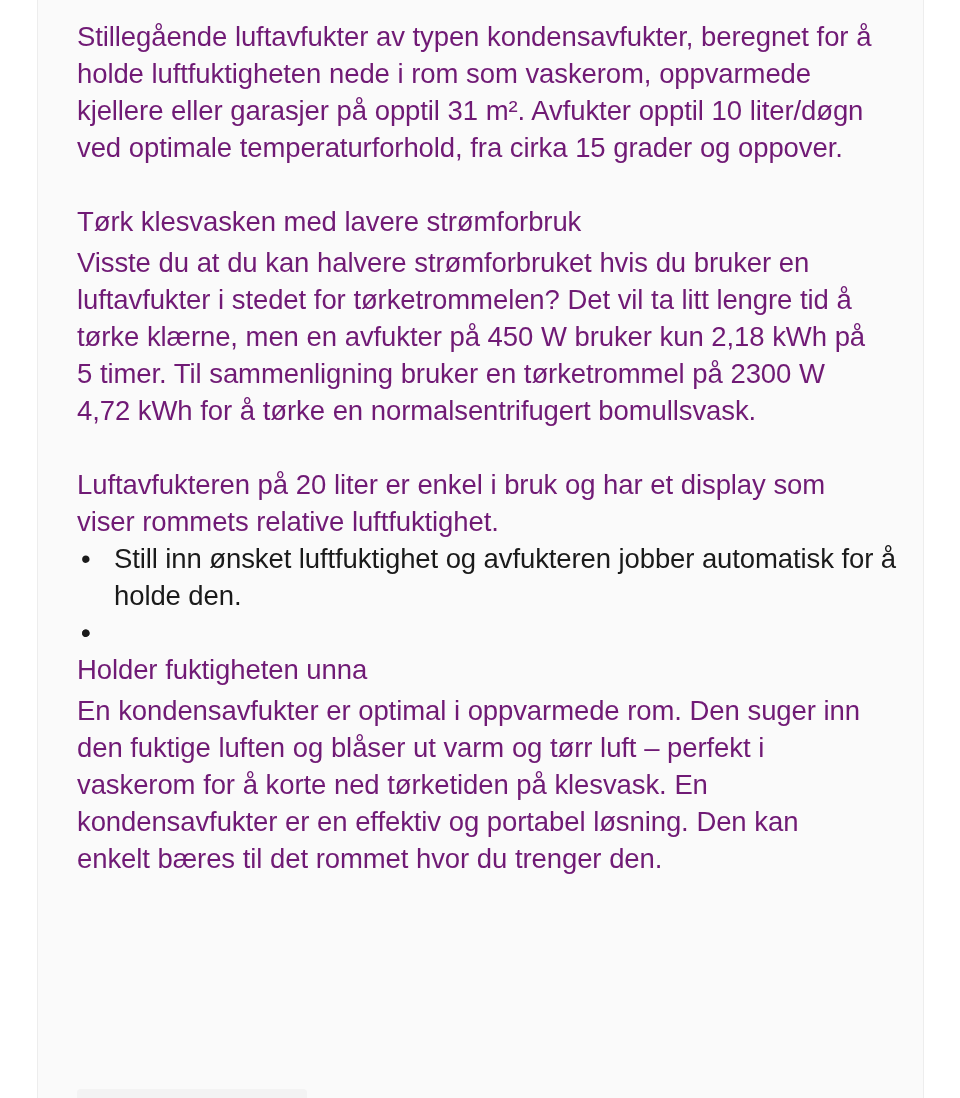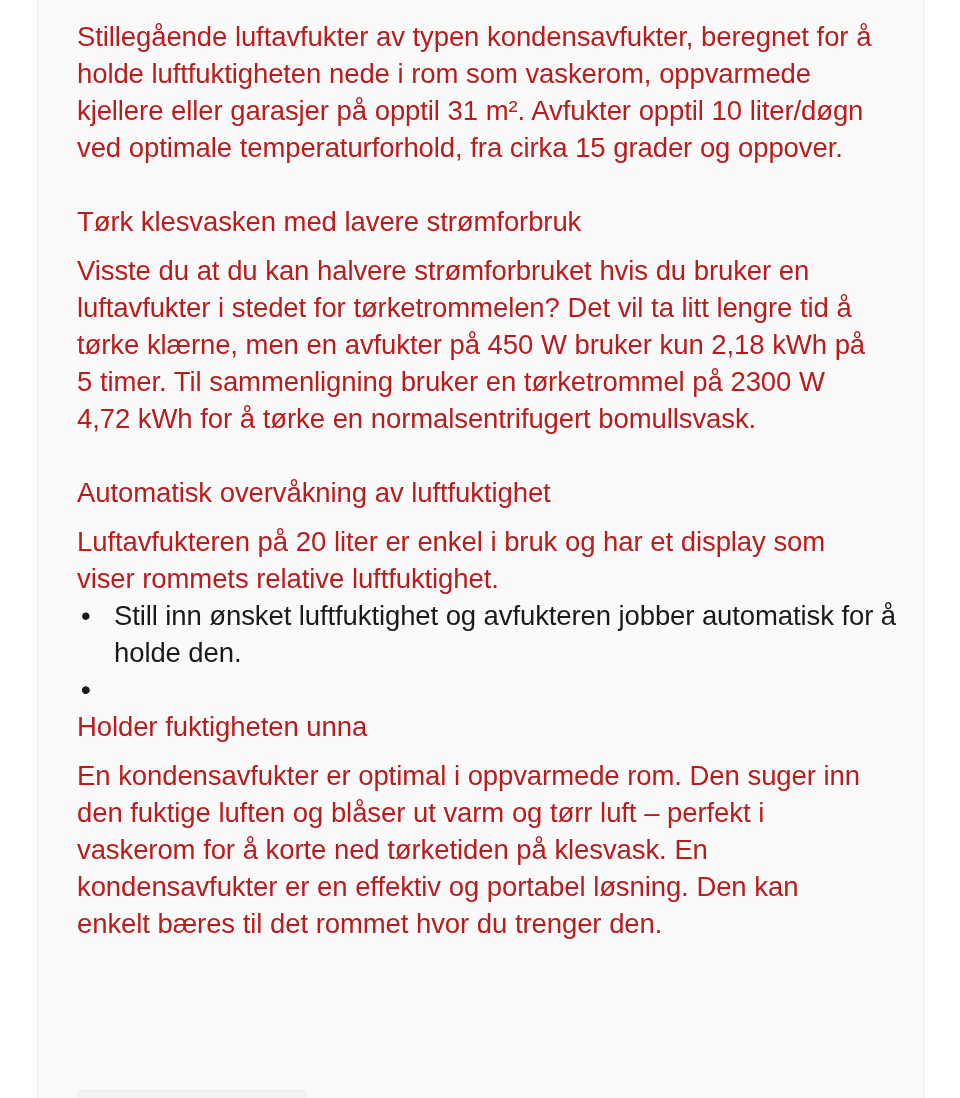--- a/index.html
+++ b/index.html
@@ -41,31 +41,31 @@
     left: 0;
     top: 0;
     width: 887px;
     padding: 18px 26px 0 39px;
     box-sizing: border-box;
   }
 
   
   .para {
     margin: 0;
-    color: #b91c1c;
+    color: #701a75;
     font-size: 27.5px;
     line-height: 37px;
     letter-spacing: -0.1px;
     font-weight: 400;
     max-width: 800px;
     word-spacing: 0.2px;
   }
 
   .para + .para {
-    margin-top: 12px;
+    margin-top: 4px;
   }
 
   .block-gap {
     height: 37px;
   }
 
   .bullet-list {
     margin: 0;
     padding: 0;
     list-style: none;
@@ -115,21 +115,20 @@
 
       <p class="para">Stillegående luftavfukter av typen kondensavfukter, beregnet for å holde luftfuktigheten nede i rom som vaskerom, oppvarmede kjellere eller garasjer på opptil 31 m². Avfukter opptil 10 liter/døgn ved optimale temperaturforhold, fra cirka 15 grader og oppover.</p>
 
       <div class="block-gap"></div>
 
       <p class="para">Tørk klesvasken med lavere strømforbruk</p>
       <p class="para">Visste du at du kan halvere strømforbruket hvis du bruker en luftavfukter i stedet for tørketrommelen? Det vil ta litt lengre tid å tørke klærne, men en avfukter på 450 W bruker kun 2,18 kWh på 5 timer. Til sammenligning bruker en tørketrommel på 2300 W 4,72 kWh for å tørke en normalsentrifugert bomullsvask.</p>
 
       <div class="block-gap"></div>
 
-      <p class="para">Automatisk overvåkning av luftfuktighet</p>
       <p class="para">Luftavfukteren på 20 liter er enkel i bruk og har et display som viser rommets relative luftfuktighet.</p>
 
       <ul class="bullet-list">
         <li class="bullet-item">
           <span class="bullet-dot">•</span>
           <span>Still inn ønsket luftfuktighet og avfukteren jobber automatisk for å holde den.</span>
         </li>
         <li class="bullet-item">
           <span class="bullet-dot">•</span>
         </li>

